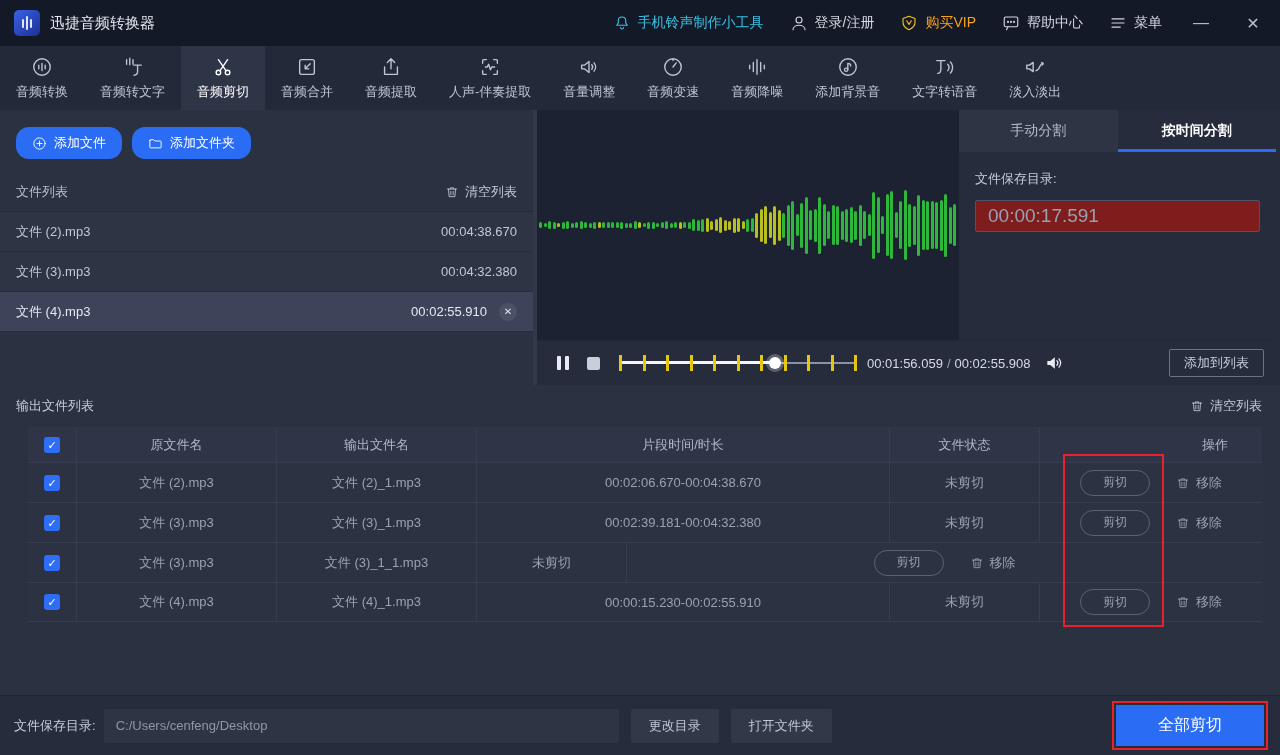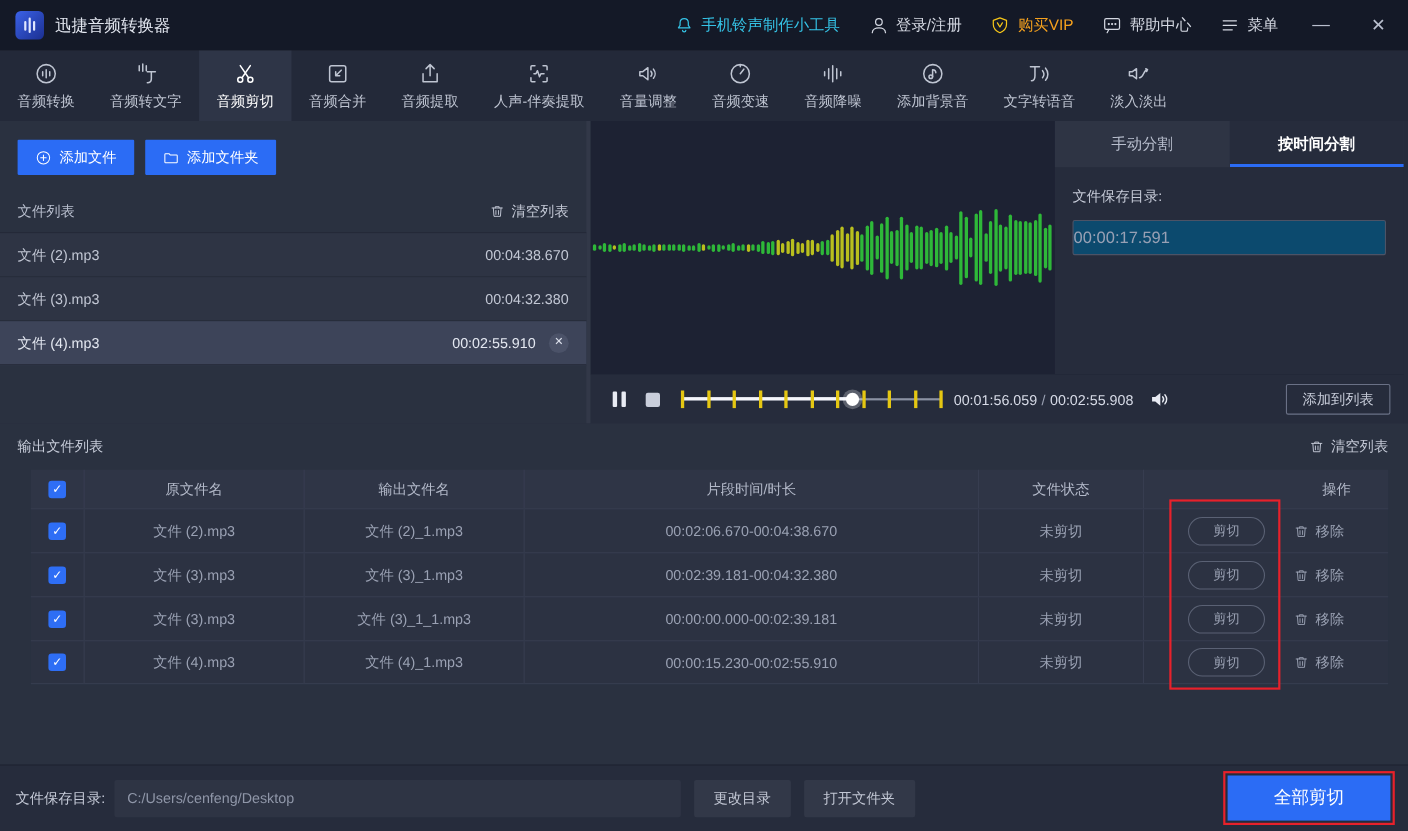--- a/index.html
+++ b/index.html
@@ -38,21 +38,21 @@
        gap:5px;padding:0 16px;font-size:13px;color:#bfc5d2;cursor:pointer;white-space:nowrap;}
   .tab .ic{width:22px;height:22px;}
   .tab.active{background:#2e3547;color:#fff;}
 
   
   .top{position:absolute;top:110px;left:0;width:1280px;height:275px;display:flex;}
   .left-panel{width:537px;background:#2a3140;border-right:4px solid #323848;
               display:flex;flex-direction:column;}
   .addrow{display:flex;gap:10px;padding:17px 16px 13px;}
   .btn-blue{height:32px;padding:0 16px;background:var(--accent);color:#fff;border:none;
-            border-radius:1px;font-size:13px;display:flex;align-items:center;gap:7px;cursor:pointer;}
+            border-radius:13px;font-size:13px;display:flex;align-items:center;gap:7px;cursor:pointer;}
   .btn-blue .ic{width:15px;height:15px;}
   .list-head{height:40px;display:flex;align-items:center;justify-content:space-between;
              padding:0 16px;font-size:13px;color:#b9bfce;border-bottom:1px solid #242a38;}
   .link{display:flex;align-items:center;gap:6px;cursor:pointer;color:#c2c7d4;font-size:13px;}
   .link .ic{width:14px;height:14px;}
   .file-row{height:40px;display:flex;align-items:center;padding:0 16px;background:#2e3444;
             border-bottom:1px solid #272d3b;font-size:13px;cursor:pointer;}
   .file-row .fname{flex:1;}
   .file-row.selected{background:#3d4459;color:#e4e8f1;}
   .xcircle{width:18px;height:18px;border-radius:50%;background:#4b5268;color:#dfe3ee;
@@ -66,22 +66,22 @@
   .wbar{flex:none;width:3px;margin-right:1.5px;border-radius:1.5px;}
 
   .split-panel{width:317px;background:#262c3c;display:flex;flex-direction:column;}
   .split-tabs{height:42px;display:flex;background:#2e3444;}
   .split-tab{flex:1;display:flex;align-items:center;justify-content:center;font-size:14px;
              color:#b9bfce;cursor:pointer;text-align:center;}
   .split-tab.active{background:#262c3c;color:#fff;font-weight:bold;
                     box-shadow:inset 0 -3px 0 var(--accent);}
   .split-body{flex:1;padding:18px 16px;}
   .split-label{font-size:13px;color:#c6cbd8;margin-bottom:12px;}
-  .split-input{width:100%;height:32px;background:#0c4a6e;border:1px solid #4c5366;
-               border-radius:2px;color:#98a0b4;font-size:15px;padding:0 0;
+  .split-input{width:100%;height:32px;background:#7f1d1d;border:1px solid #4c5366;
+               border-radius:2px;color:#98a0b4;font-size:19px;padding:0 12px;
                font-family:"Liberation Sans","DejaVu Sans",sans-serif;}
 
   
   .player{height:45px;background:#262c3c;border-top:1px solid #20263488;
           display:flex;align-items:center;padding:0 12px 0 20px;}
   .pause-btn{display:flex;gap:4px;cursor:pointer;margin-right:18px;}
   .pause-btn i{display:block;width:4px;height:14px;background:#e8ebf3;border-radius:1px;}
   .stop-btn{width:13px;height:13px;background:#c9cedb;border-radius:2px;cursor:pointer;
             margin-right:20px;}
   .track{position:relative;width:235px;height:18px;cursor:pointer;flex:none;}
@@ -573,21 +573,20 @@
         </span>
       </div>
     </div>
 
     <div class="trow">
       <div class="cell c-check">
           <span class="checkbox">✓</span>
         </div>
       <div class="cell c-source">文件 (3).mp3</div>
       <div class="cell c-output">文件 (3)_1_1.mp3</div>
-      <div class="cell c-range">00:00:00.000-00:02:39.181</div>
       <div class="cell c-status">未剪切</div>
       <div class="cell c-ops">
         <button class="pill">剪切</button>
         <span class="rm">
           <span class="ic">
               <svg viewBox="0 0 24 24">
                 <path d="M4 7h16M9 7V5h6v2M6 7l1 13h10l1-13"></path>
                 <path d="M10 11v6M14 11v6"></path>
               </svg>
             </span>

